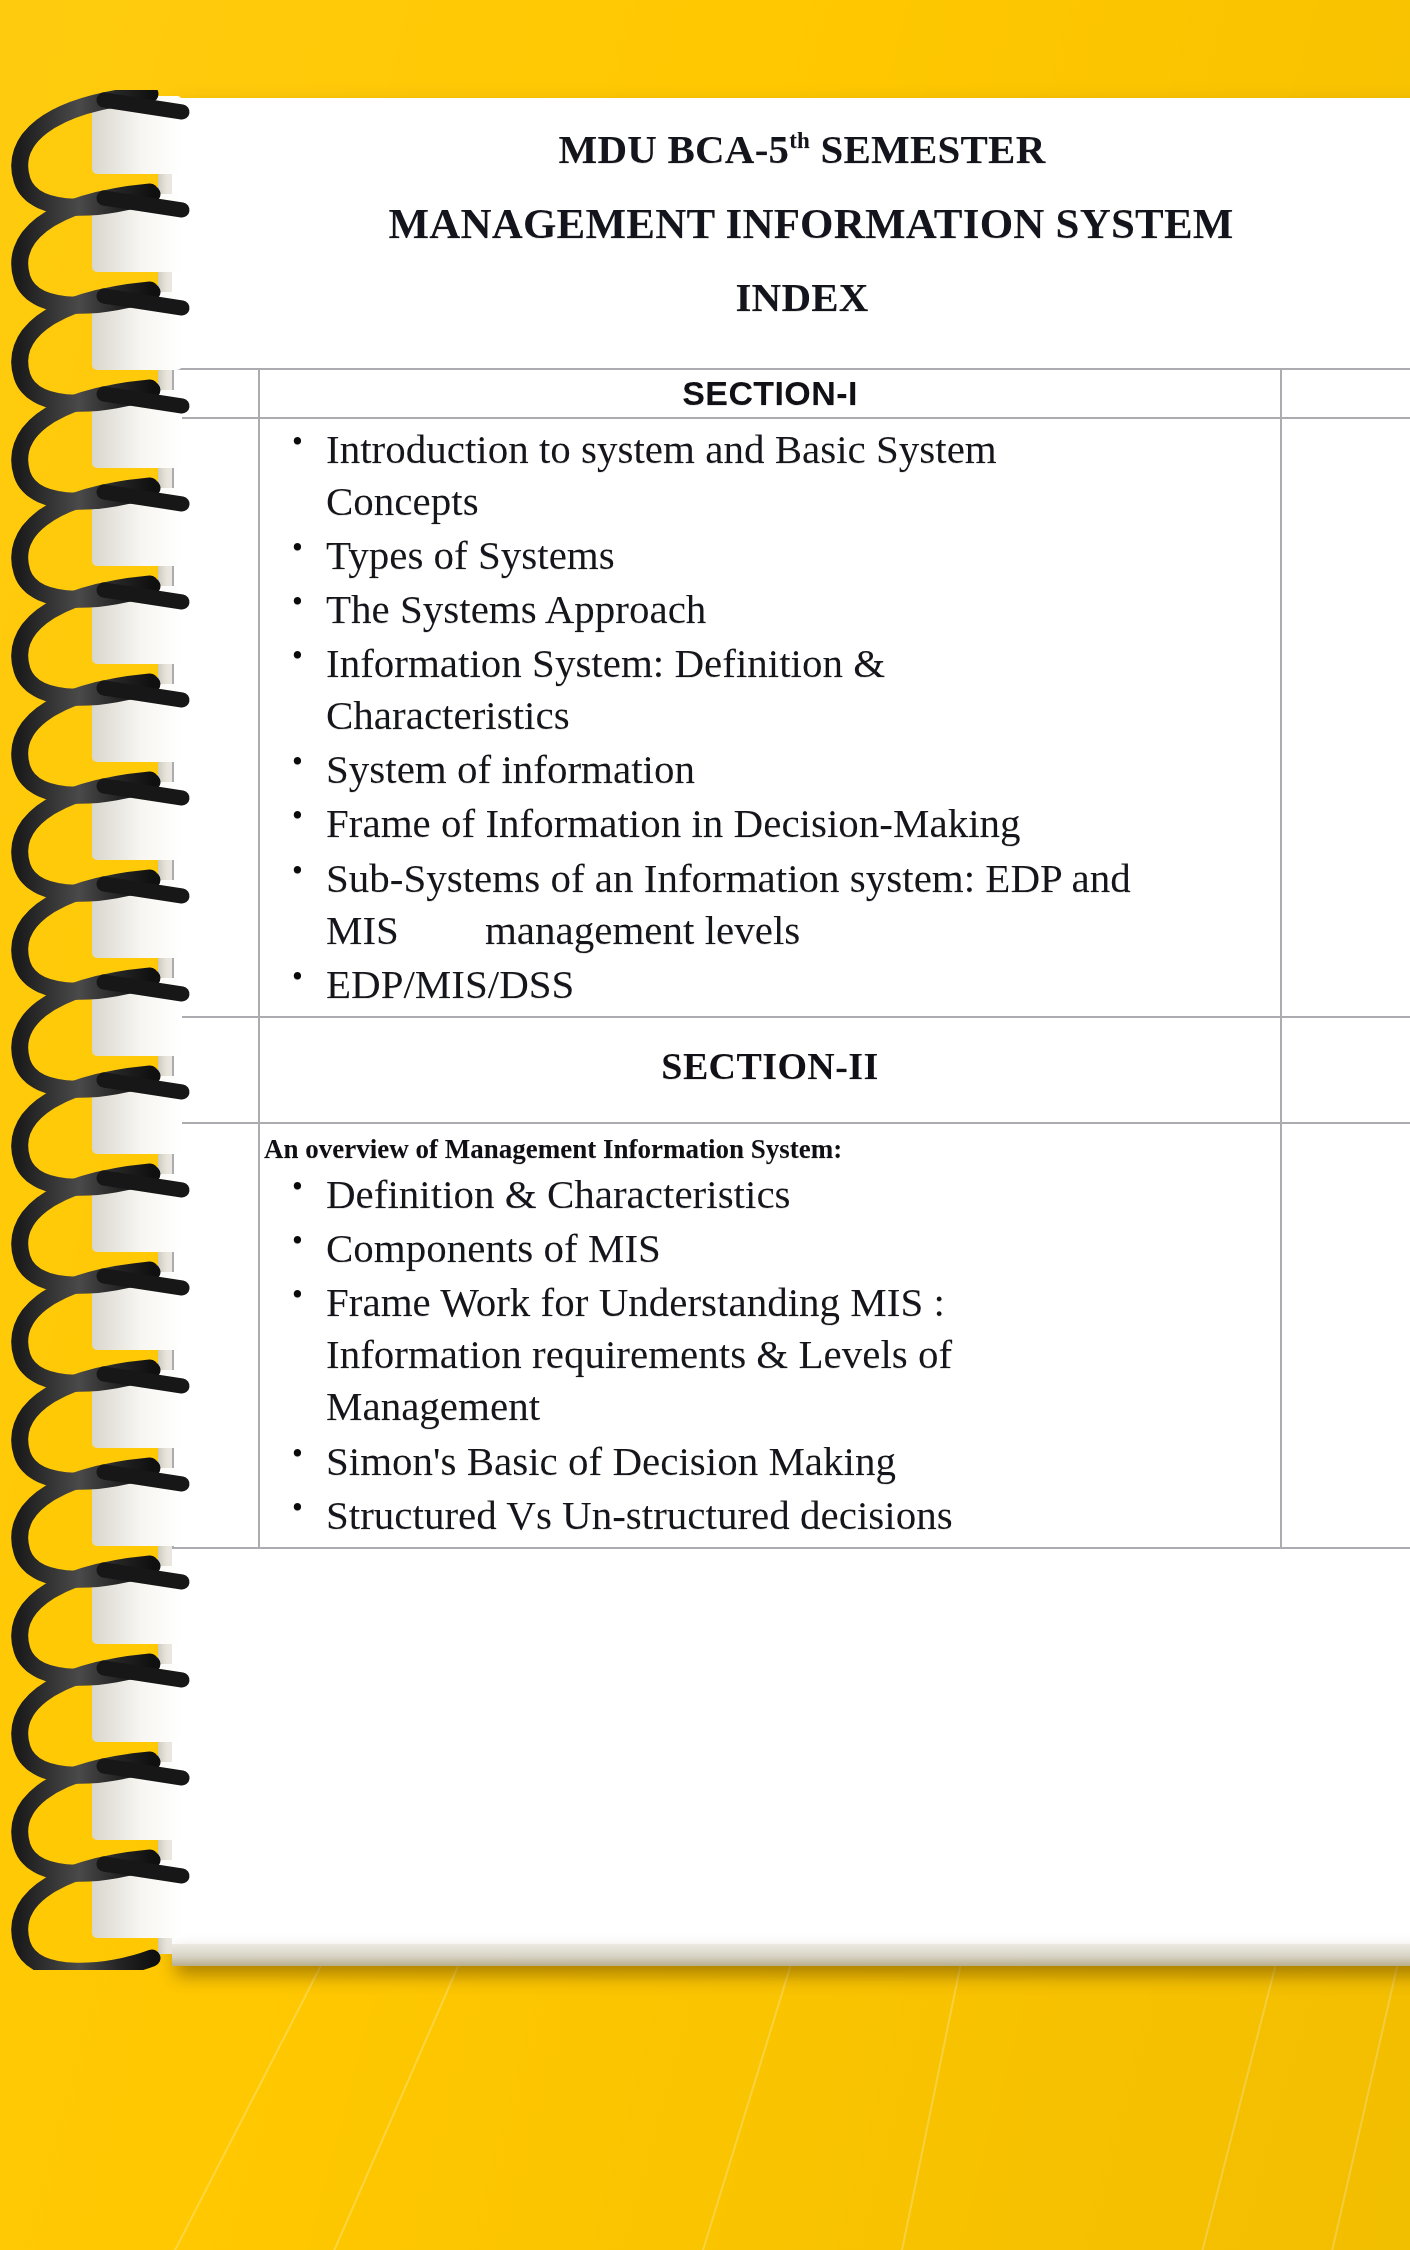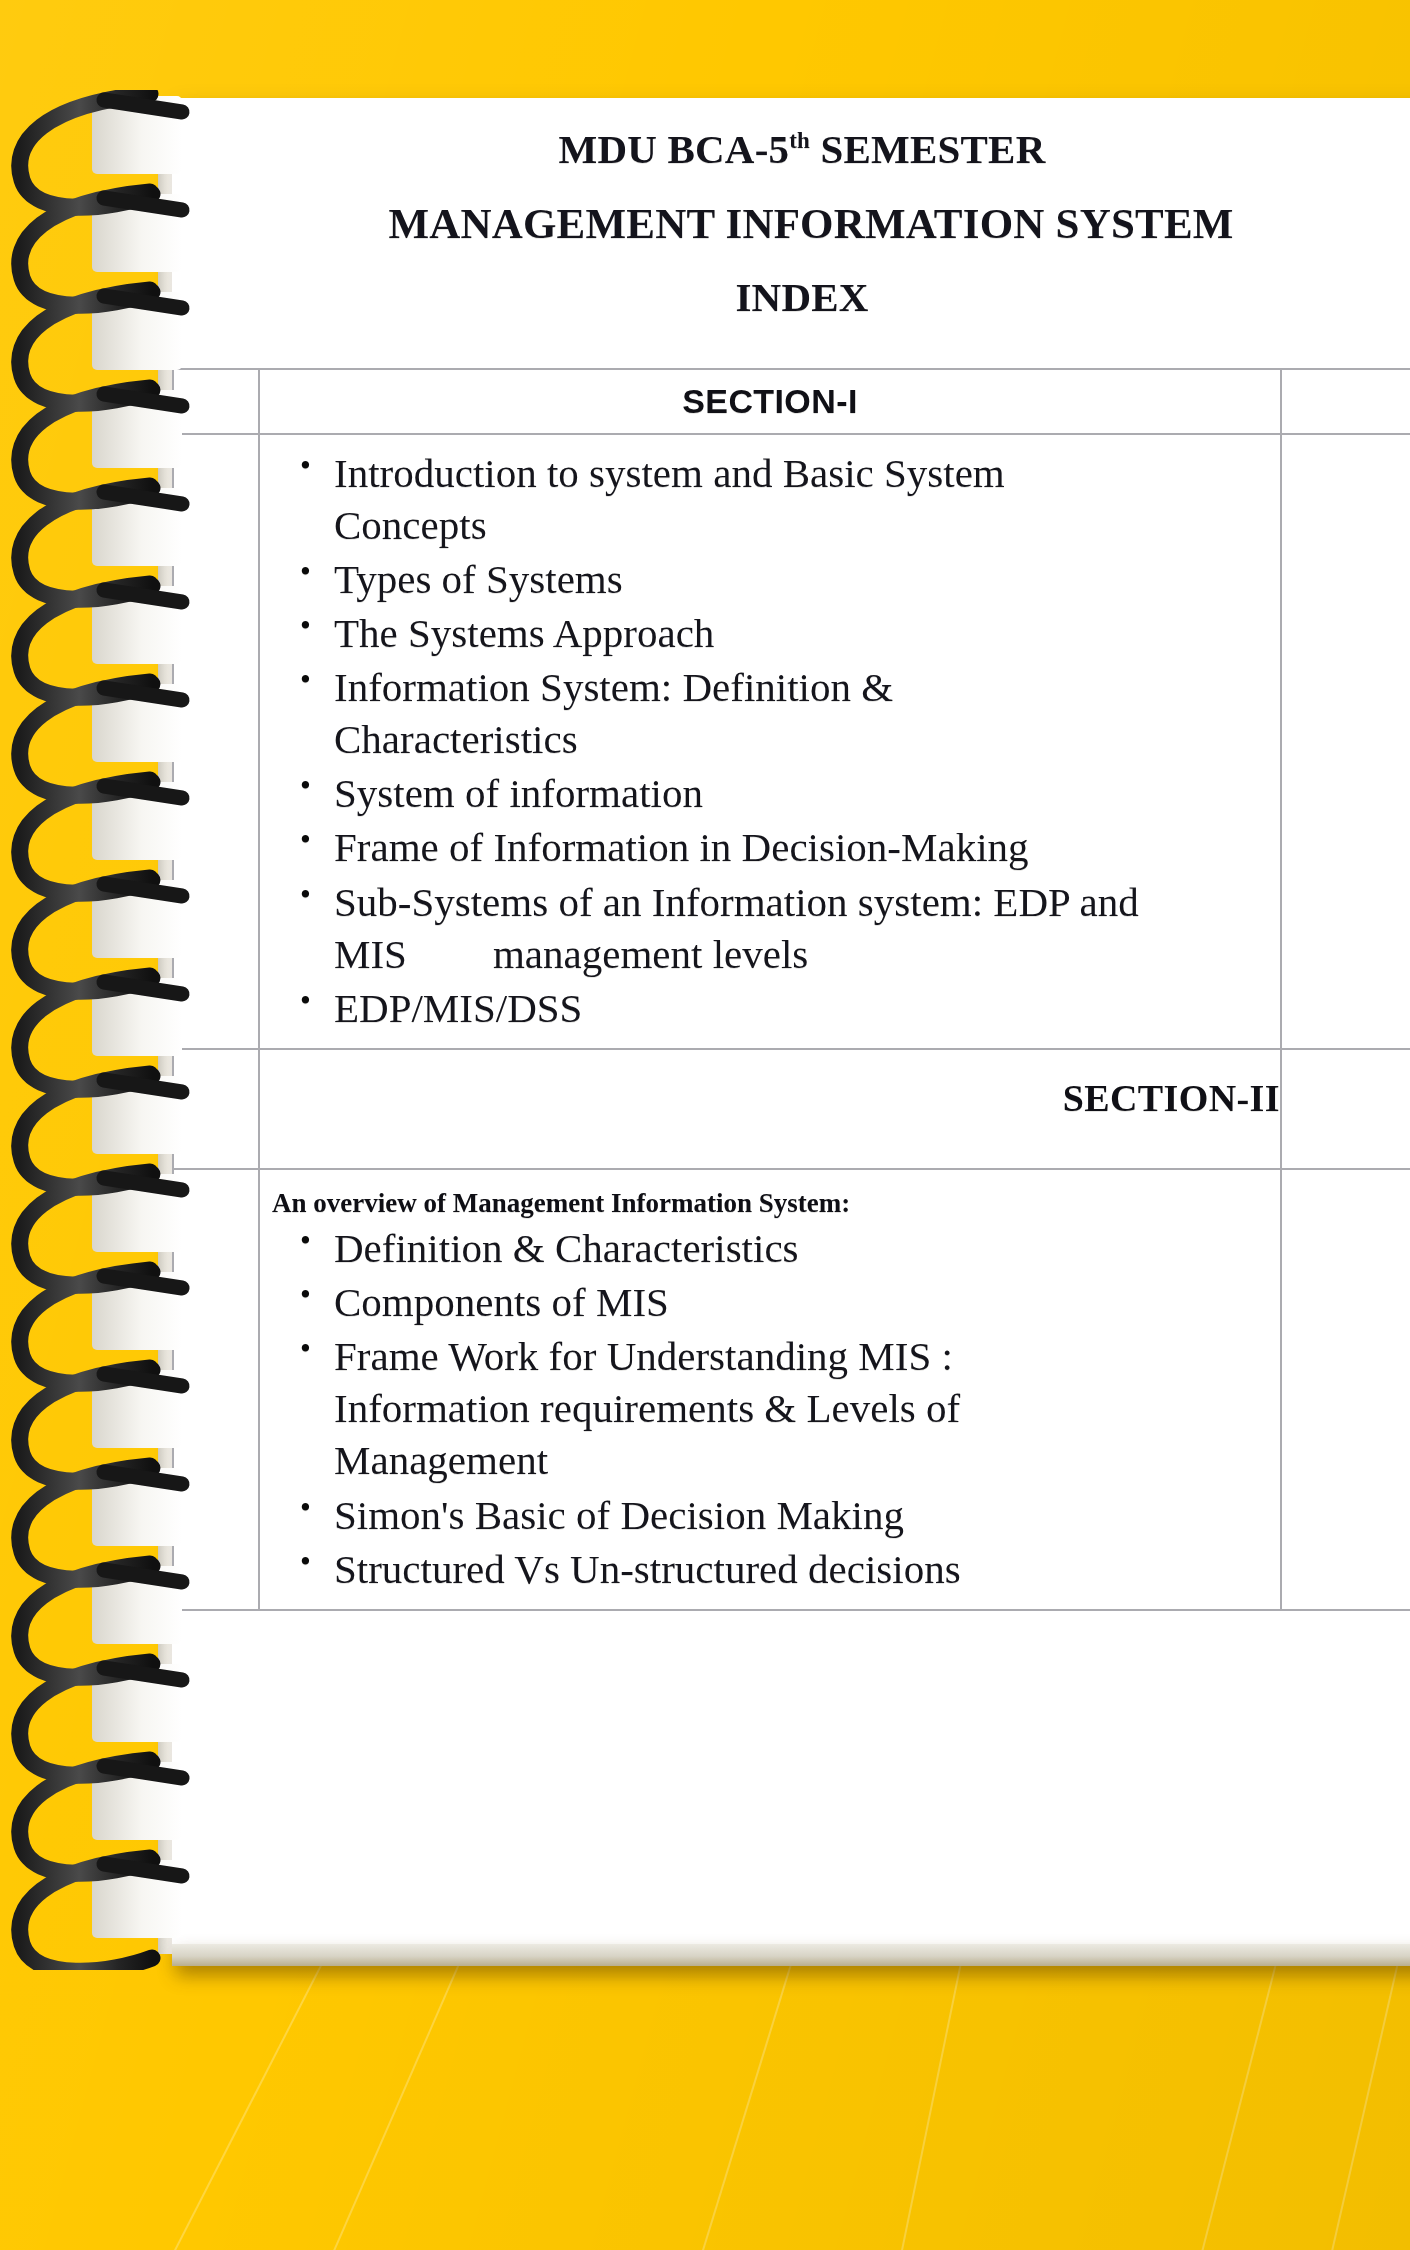--- a/index.html
+++ b/index.html
@@ -121,40 +121,39 @@
     position: absolute;
     left: 0px;
     top: 270px;
     width: 1260px;
     border-collapse: collapse;
     table-layout: fixed;
   }
   .index-table td {
     border: 2px solid #a9a9ad;
     vertical-align: top;
-    padding: 12px;
+    padding: 4px;
   }
   .col-narrow { width: 86px; }
   .col-main   { width: 1022px; }
   .col-right  { width: 152px; }
 
   .section-cell {
     text-align: center;
     font-weight: bold;
     font-size: 34px;
     color: #16161c;
     letter-spacing: .4px;
     padding: 20px 0 26px 0;
     font-family: "Liberation Sans", sans-serif;
   }
   .section-cell.serif-ii {
     font-family: "Liberation Serif", serif;
     font-size: 38px;
-    padding: 26px 0 48px 0;
-    text-align: right;
+    padding: 26px 0 34px 0;
   }
 
   .content-cell {
     padding: 10px 14px 18px 14px;
   }
 
   .lead-text {
     font-weight: bold;
     font-size: 27px;
     line-height: 1.28;

